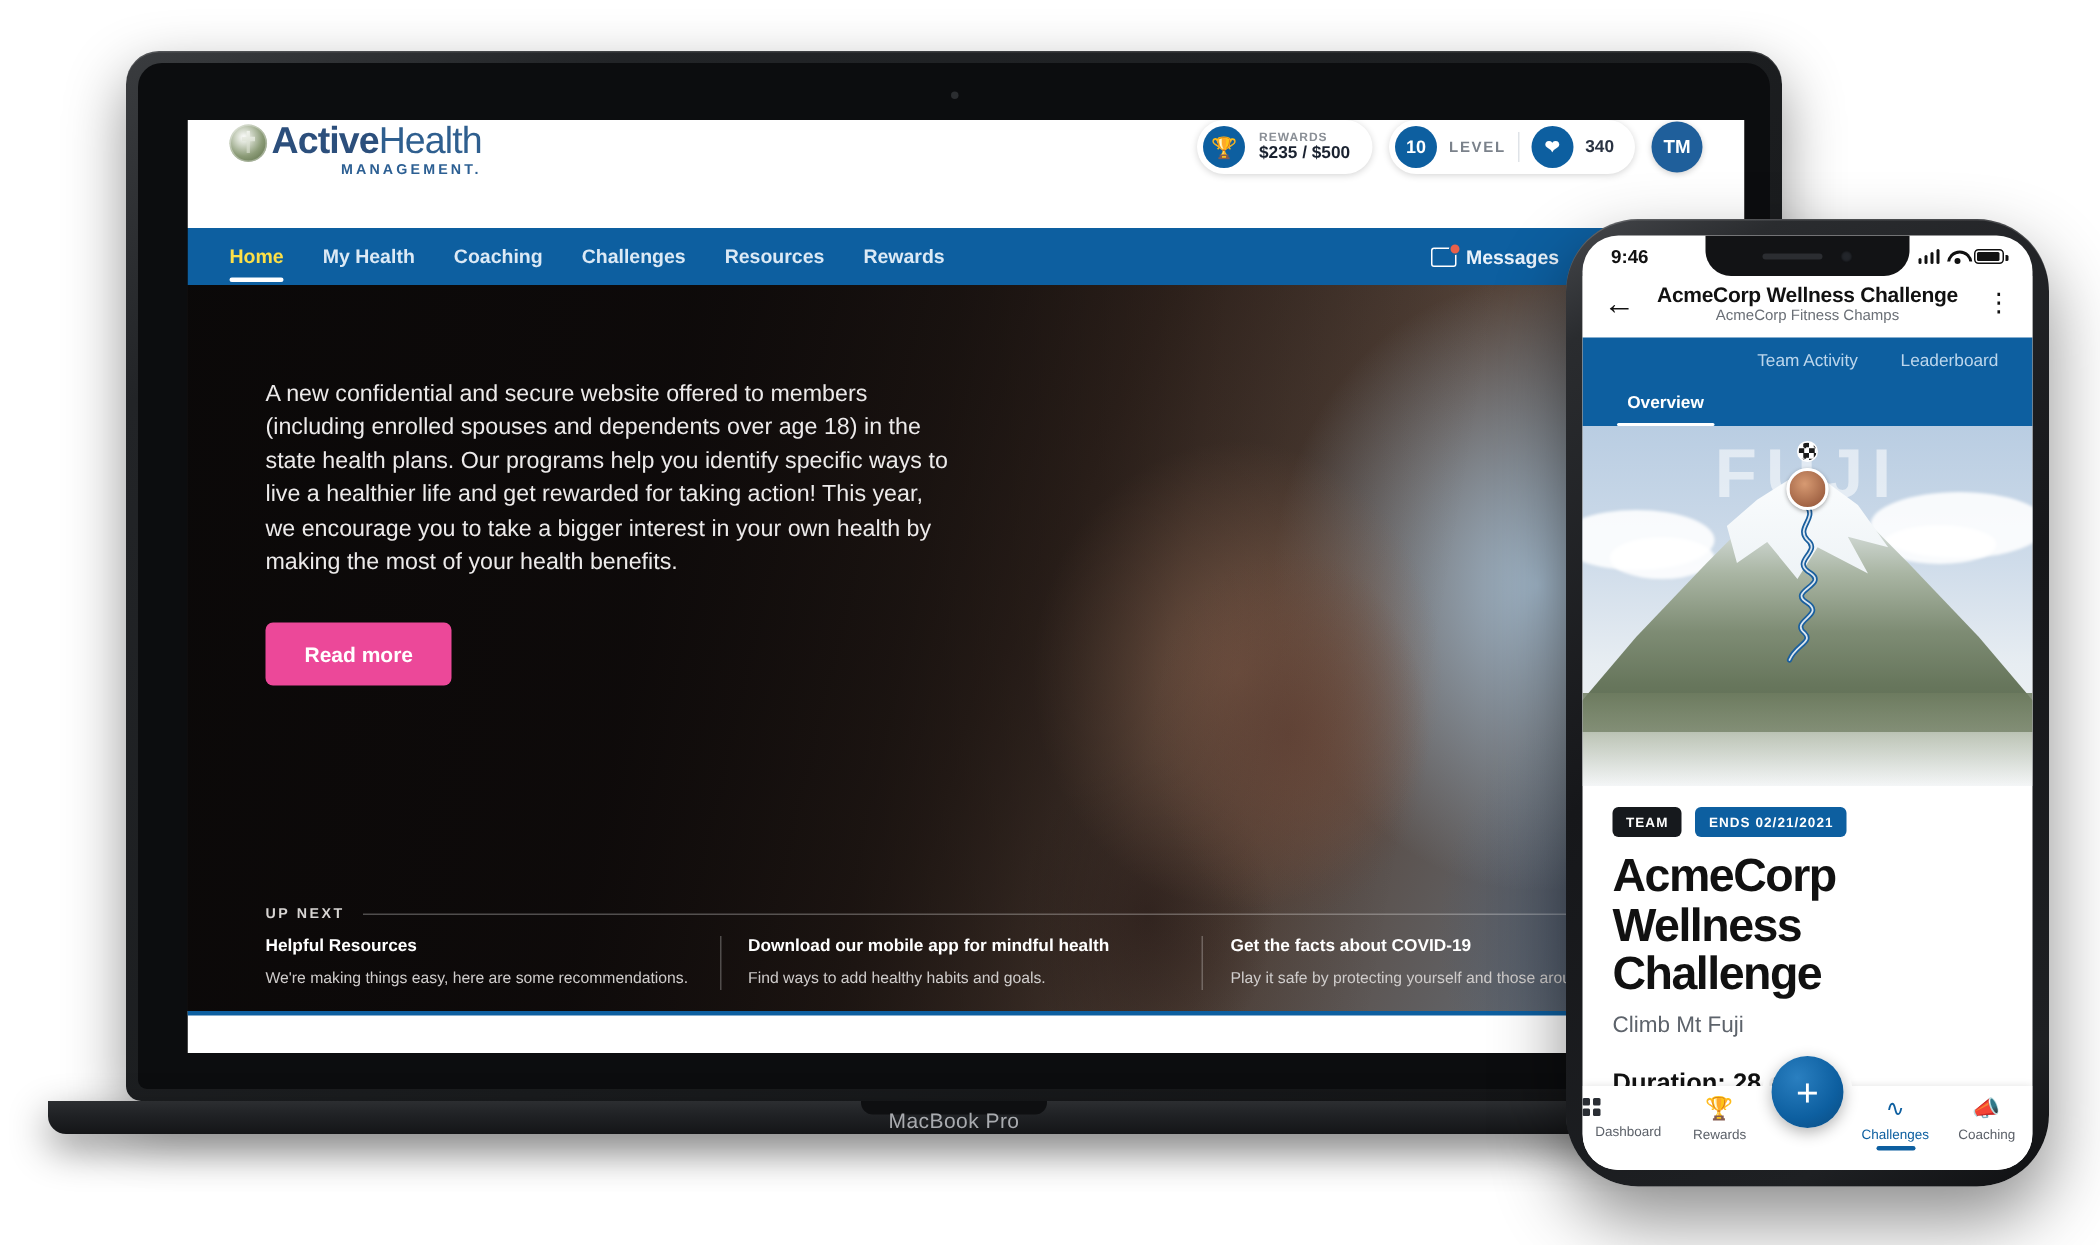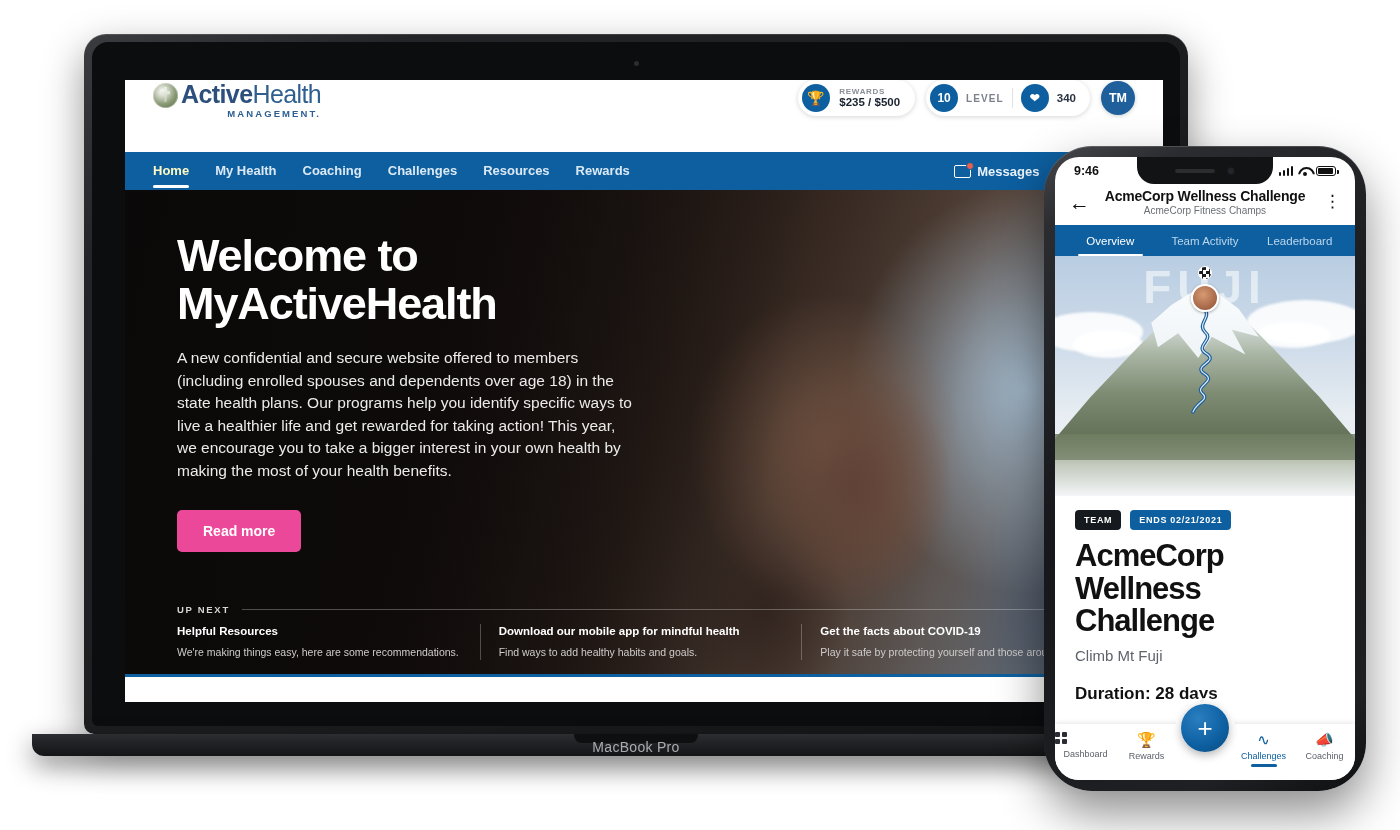--- a/index.html
+++ b/index.html
@@ -72,21 +72,21 @@
   .sep { width:1px; height:20px; background:#dfe3e8; }
   .hearts { font-size:11.5px; color:#2a3342; font-weight:600; }
   .avatar { width:34px; height:34px; border-radius:50%; background:#1f5f9b; color:#fff;
             display:flex; align-items:center; justify-content:center; font-size:12.5px; font-weight:700;
             box-shadow:0 1px 4px rgba(0,0,0,.2); }
 
   
   .site-nav { height:38px; background:#0d5fa0; display:flex; align-items:center; padding:0 28px; }
   .nav-items { display:flex; gap:26px; }
   .nav-item { color:#dbe9f5; font-size:13px; font-weight:600; position:relative; padding:8px 0 9px; }
-  .nav-item.active { color:#fef9c3; }
+  .nav-item.active { color:#fde047; }
   .nav-item.active::after { content:""; position:absolute; left:0; right:0; bottom:-1px; height:3px; background:#fff; border-radius:2px;}
   .nav-right { margin-left:auto; display:flex; gap:24px; }
   .nav-r-item { display:flex; align-items:center; gap:6px; color:#eaf2fa; font-size:13px; font-weight:600; }
   .env-ico { position:relative; width:17px; height:13px; border:1.6px solid #fff; border-radius:2px; }
   .env-ico::before{content:"";position:absolute;left:1px;top:0px;width:11px;height:7px;border-left:1.6px solid #fff;border-right:1.6px solid #fff;transform:skewX(0);clip-path:polygon(0 0,100% 0,50% 90%);background:transparent;}
   .env-dot { position:absolute; right:-4px; top:-4px; width:8px; height:8px; border-radius:50%; background:#e8604a; border:1px solid #0d5fa0;}
   .globe { width:15px; height:15px; border:1.6px solid #fff; border-radius:50%; position:relative; }
   .globe::before{content:"";position:absolute;left:50%;top:-1.6px;bottom:-1.6px;width:1.6px;margin-left:-.8px;background:#fff;}
   .globe::after{content:"";position:absolute;left:-1.6px;right:-1.6px;top:50%;height:1.6px;margin-top:-.8px;background:#fff;}
 
@@ -152,21 +152,21 @@
 
   .app-bar { display:flex; align-items:center; padding:4px 14px 9px; background:#fff; }
   .back-arrow { font-size:21px; color:#111; line-height:1; width:26px; }
   .app-titles { flex:1; text-align:center; }
   .app-titles .t1 { font-size:14px; font-weight:700; color:#111; letter-spacing:-.2px; }
   .app-titles .t2 { font-size:10px; color:#6a6f76; margin-top:1px; }
   .kebab { width:26px; text-align:right; color:#111; font-size:17px; line-height:.7; letter-spacing:0; }
 
   .app-tabs { background:#0d5fa0; display:flex; padding:0 8px; }
   .app-tab { flex:1; text-align:center; color:#bcd6ec; font-size:11.5px; padding:10px 0 9px; position:relative; }
-  .app-tab.active { color:#fff; font-weight:400; }
+  .app-tab.active { color:#fff; font-weight:700;margin-top:28px; }
   .app-tab.active::after{content:"";position:absolute;left:16%;right:16%;bottom:0;height:2.5px;background:#fff;border-radius:2px;}
 
   .fuji { height:240px; position:relative; overflow:hidden;
     background: linear-gradient(180deg,#b9cde2 0%,#cfdcea 38%,#e7edf2 66%,#f4f6f7 100%); }
   .fuji-word { position:absolute; top:4px; left:0; right:0; text-align:center;
     font-size:46px; font-weight:700; color:rgba(255,255,255,.55); letter-spacing:6px; }
   .cloud { position:absolute; border-radius:50%; background:rgba(255,255,255,.88); filter: blur(1px);}
   .mtn { position:absolute; left:50%; margin-left:-168px; bottom:36px; width:336px; height:176px;
     background: linear-gradient(180deg,#f4f7f9 0%,#e6ecef 16%,#a9b5a3 40%,#7e8c74 62%,#67765c 82%,#5c6a52 100%);
     clip-path: polygon(50% 0, 57% 11%, 70% 36%, 84% 64%, 100% 100%, 0 100%, 16% 64%, 30% 36%, 43% 11%); }
@@ -268,24 +268,20 @@
                 <span>Español</span>
               </div>
             </div>
           </div>
 
           <div class="hero">
             <div class="hero-photo"></div>
             <div class="hero-shade"></div>
 
             <div class="hero-inner">
-              <div class="hero-title">
-                <div>Welcome to</div>
-                <div>MyActiveHealth</div>
-              </div>
               <p class="hero-body">A new confidential and secure website offered to members (including enrolled spouses and dependents over age 18) in the state health plans. Our programs help you identify specific ways to live a healthier life and get rewarded for taking action! This year, we encourage you to take a bigger interest in your own health by making the most of your health benefits.</p>
               <button class="btn-read">Read more</button>
             </div>
 
             <div class="hero-arrows">
               <span>‹</span>
               <span>›</span>
             </div>
             <div class="hero-count">01</div>
 

